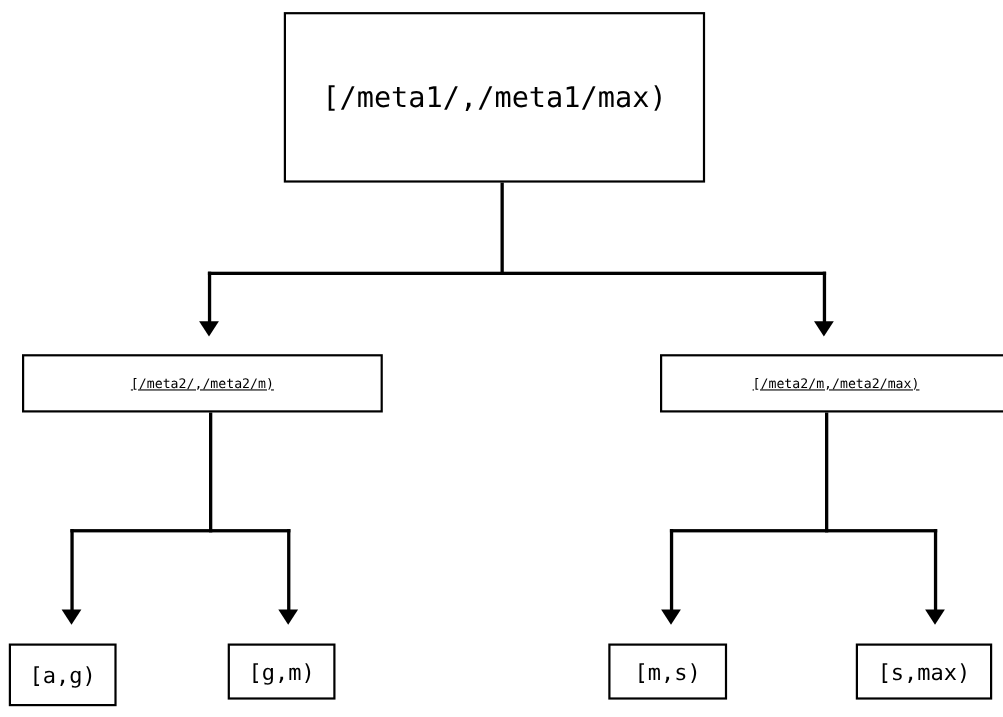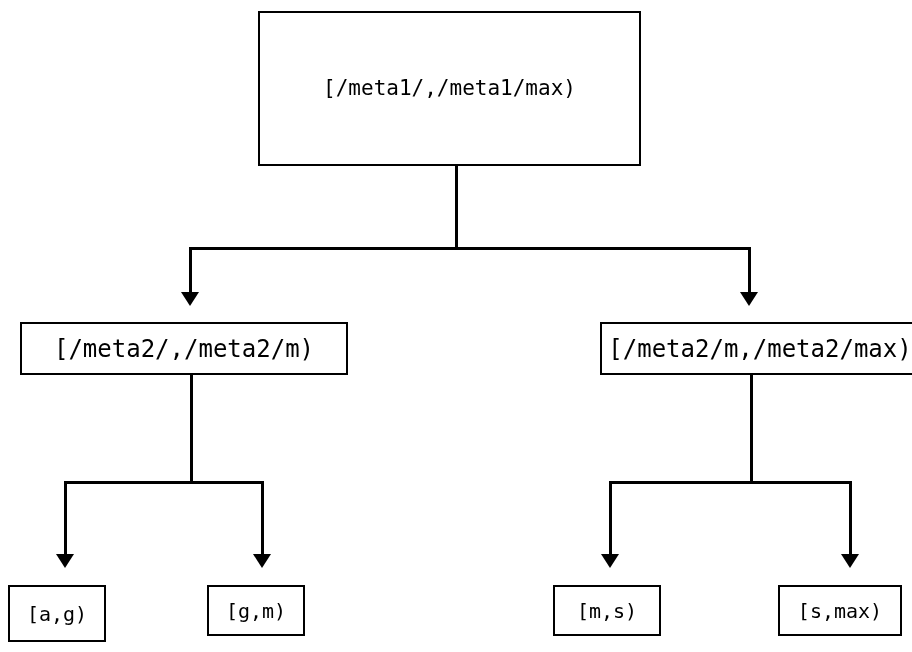--- a/index.html
+++ b/index.html
@@ -33,37 +33,37 @@
     color: #000000;
     white-space: pre;
   }
   
   #node-root {
     left: 258px;
     top: 11px;
     width: 383px;
     height: 155px;
   }
-  #node-root .node-label { font-size: 21px; }
+  #node-root .node-label { font-size: 26px; }
   
   #node-mid-left {
     left: 20px;
     top: 322px;
     width: 328px;
     height: 53px;
   }
   #node-mid-right {
     left: 580px;
     top: 322px;
     width: 320px;
     height: 53px;
     margin-left: 20px;
   }
   #node-mid-left .node-label,
-  #node-mid-right .node-label { font-size: 24px; }
+  #node-mid-right .node-label { font-size: 12px; text-decoration: underline; }
   
   #node-leaf-ag {
     left: 8px;
     top: 585px;
     width: 98px;
     height: 57px;
   }
   #node-leaf-gm {
     left: 207px;
     top: 585px;

